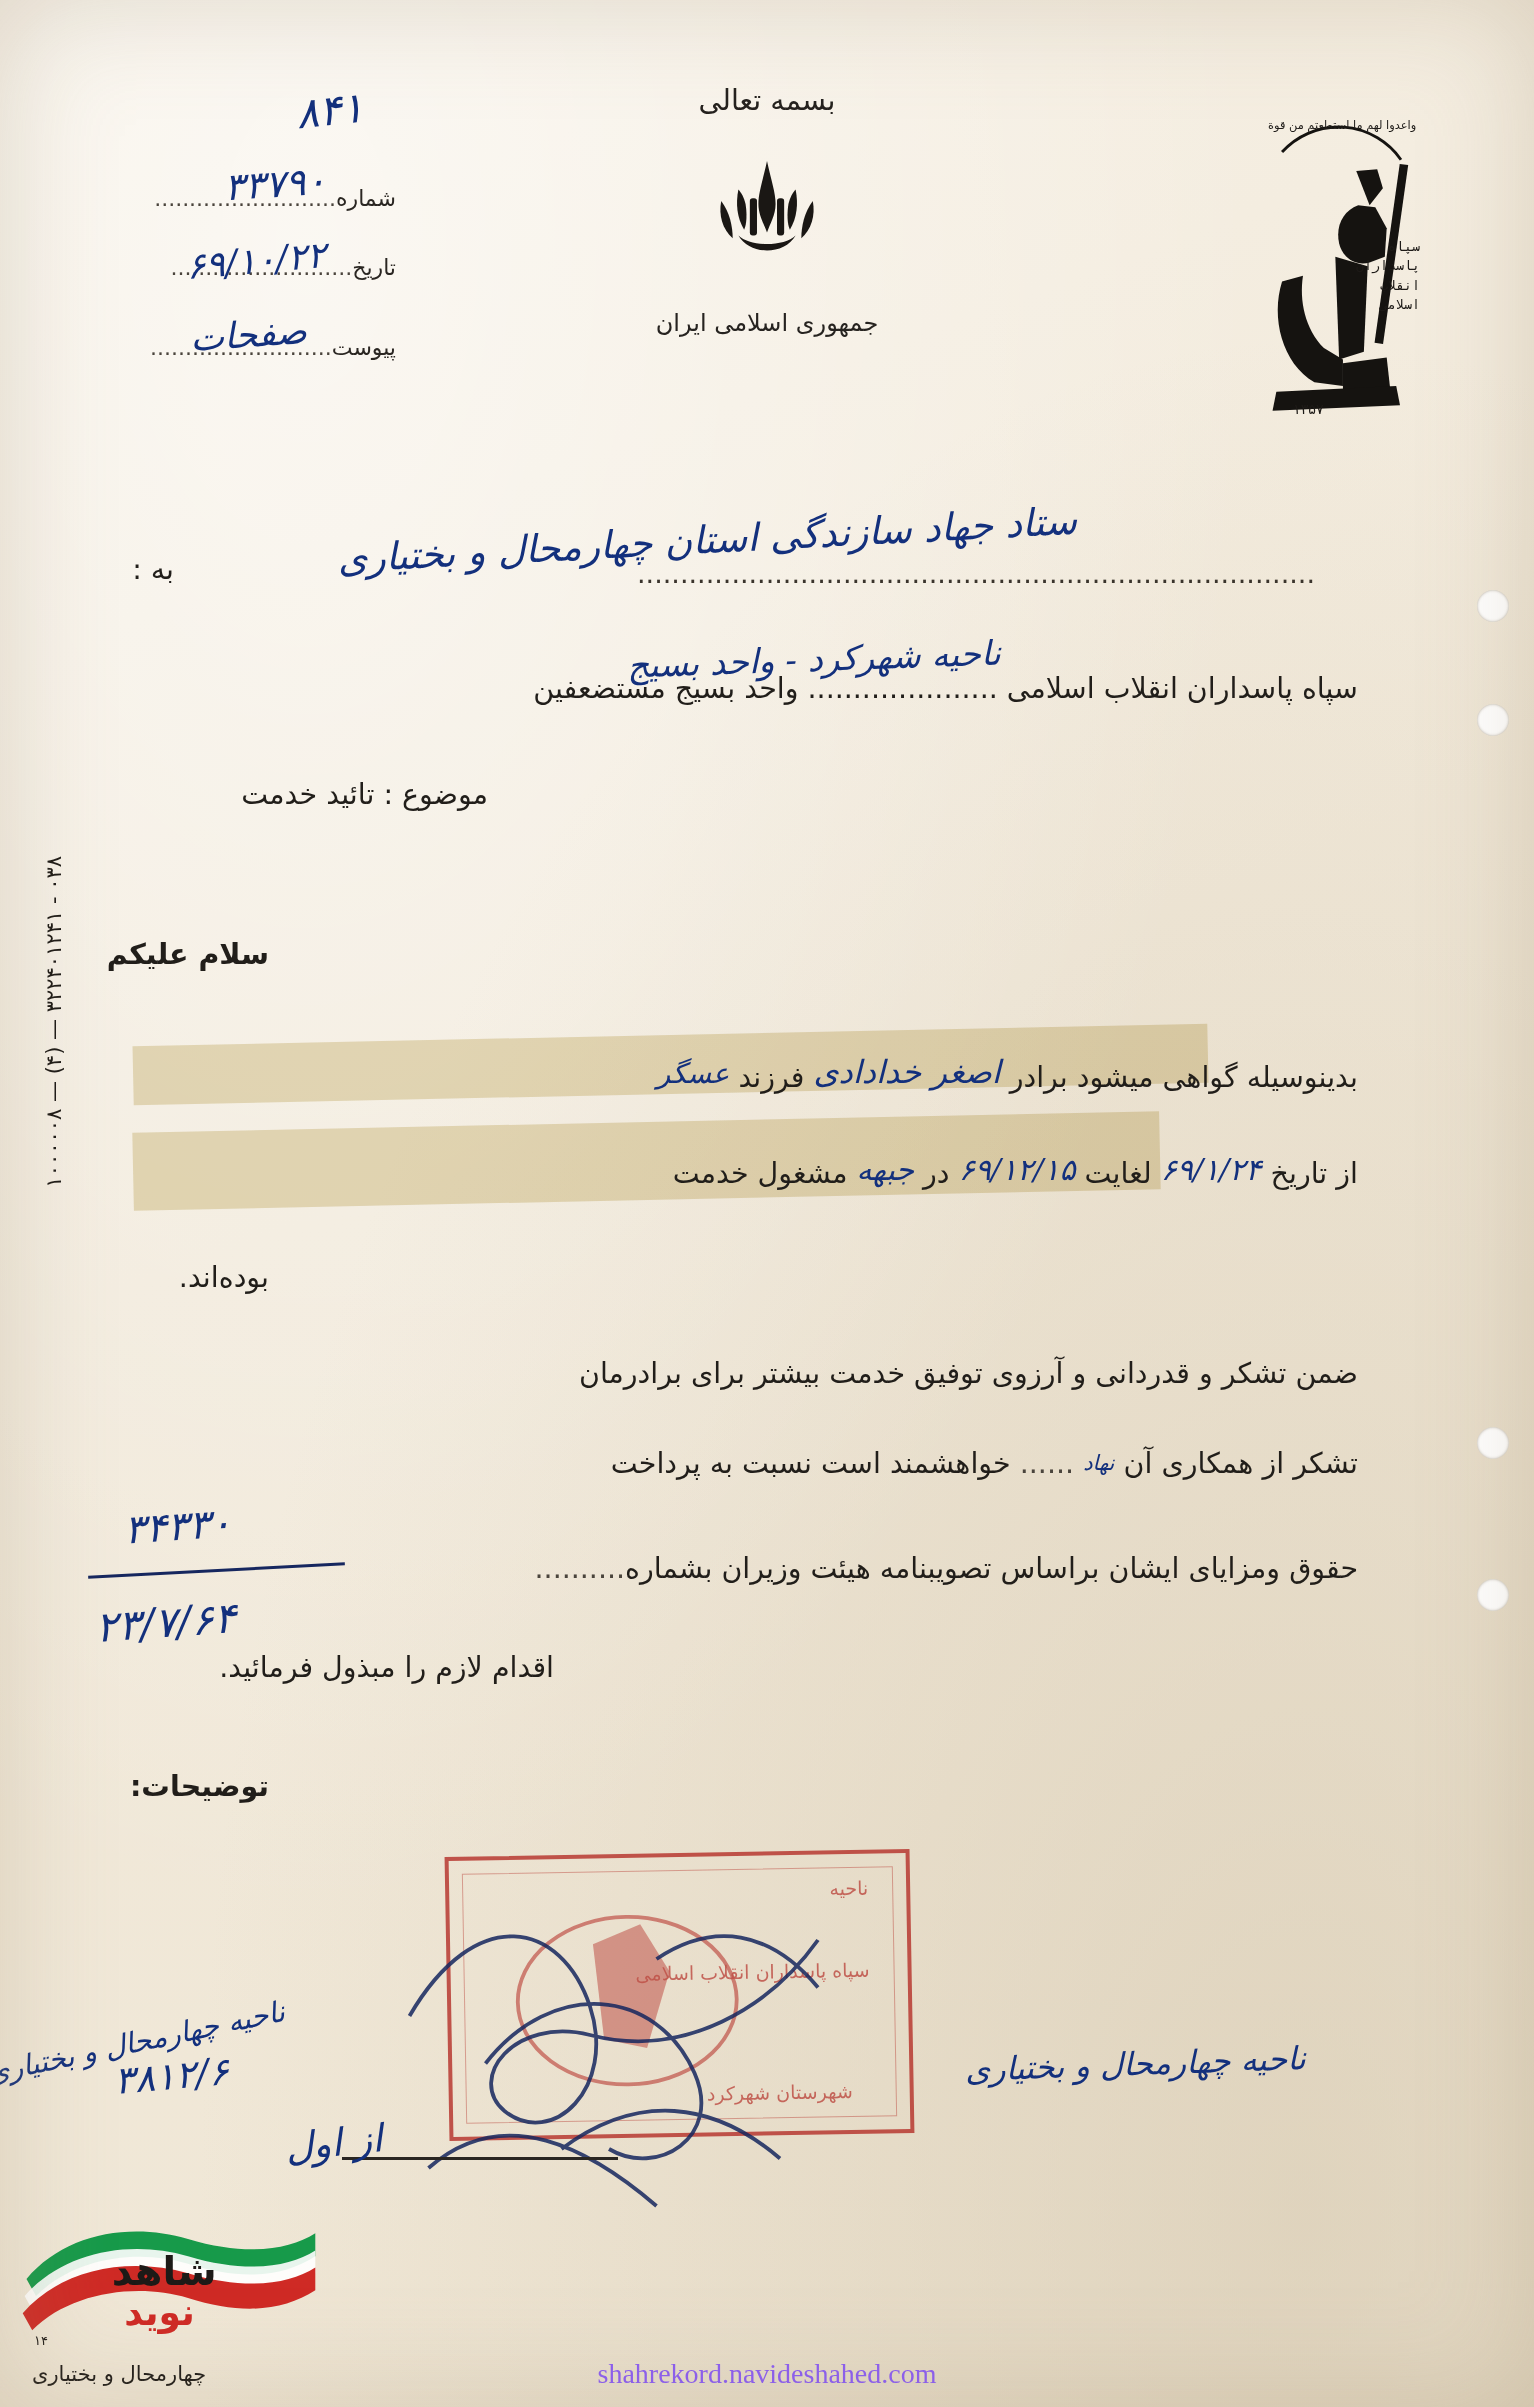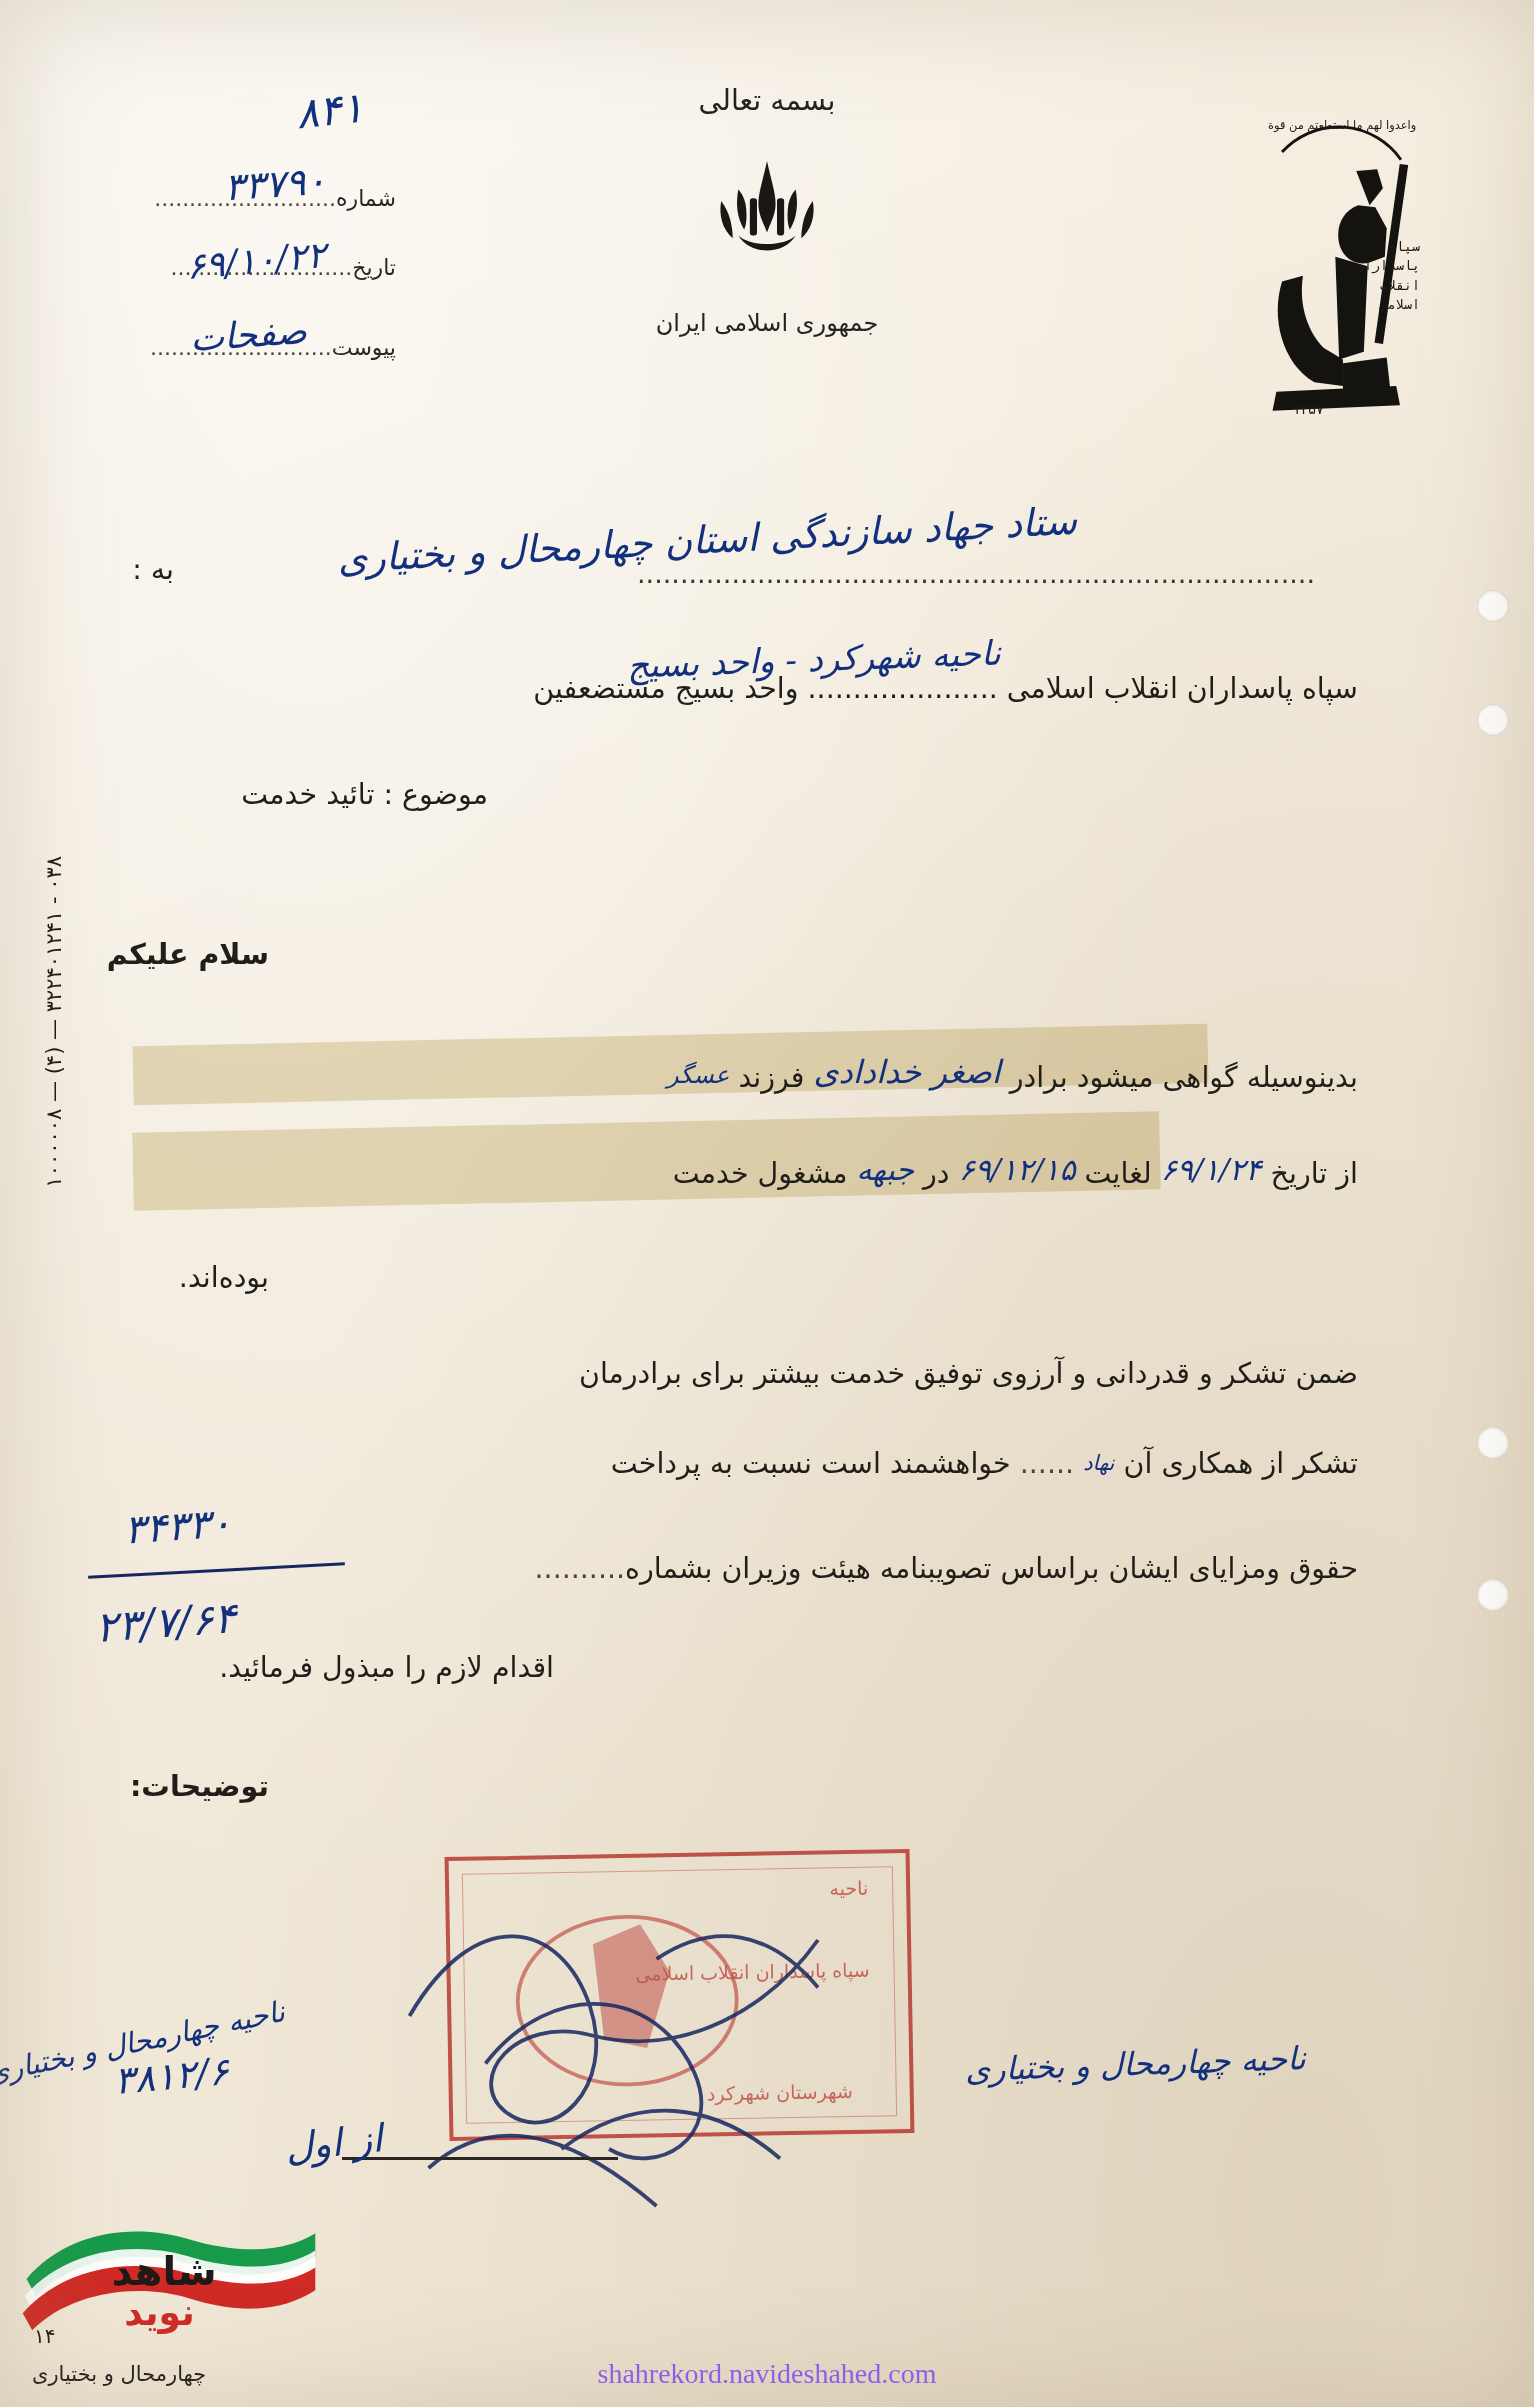--- a/index.html
+++ b/index.html
@@ -229,21 +229,21 @@
     position: absolute;
     left: 32px;
     bottom: 21px;
     font-size: 21px;
     color: #1d1a17;
   }
   .footer-num {
     position: absolute;
     left: 34px;
     bottom: 59px;
-    font-size: 20px;
+    font-size: 13px;
     color: #1d1a17;
   }
 </style>
 </head>
 <body>
 
 <div class="page">
   <div class="paper-tint"></div>
 
   <div class="bismillah">بسمه تعالی</div>
@@ -317,21 +317,21 @@
 
   <div class="body-line" style="top:932px; right:1265px; font-weight:bold;">سلام علیکم</div>
 
   <div class="highlight-band" style="left:133px; top:1035px; width:1075px; height:59px; transform:rotate(-1.2deg);"></div>
   <div class="highlight-band" style="left:133px; top:1122px; width:1027px; height:78px; transform:rotate(-1.2deg);"></div>
 
   <div class="body-line" style="top:1051px; right:176px;">
     <span>بدینوسیله گواهی میشود برادر</span>
     <span class="hand" style="position:relative; top:-3.8px; font-size:32px;text-align:center;">اصغر خدادادی</span>
     <span>فرزند</span>
-    <span class="hand" style="position:relative; top:-3.8px; font-size:24px;">عسگر</span>
+    <span class="hand" style="position:relative; top:-3.8px; font-size:28px;">عسگر</span>
   </div>
 
   <div class="body-line" style="top:1149px; right:176px;">
     <span>از تاریخ</span>
     <span class="hand" style="position:relative; top:-2.9px; font-size:30px;">۶۹/۱/۲۴</span>
     <span>لغایت</span>
     <span class="hand" style="position:relative; top:-2.9px; font-size:30px;">۶۹/۱۲/۱۵</span>
     <span>در</span>
     <span class="hand" style="position:relative; top:-2.9px; font-size:30px;">جبهه</span>
     <span>مشغول خدمت</span>

